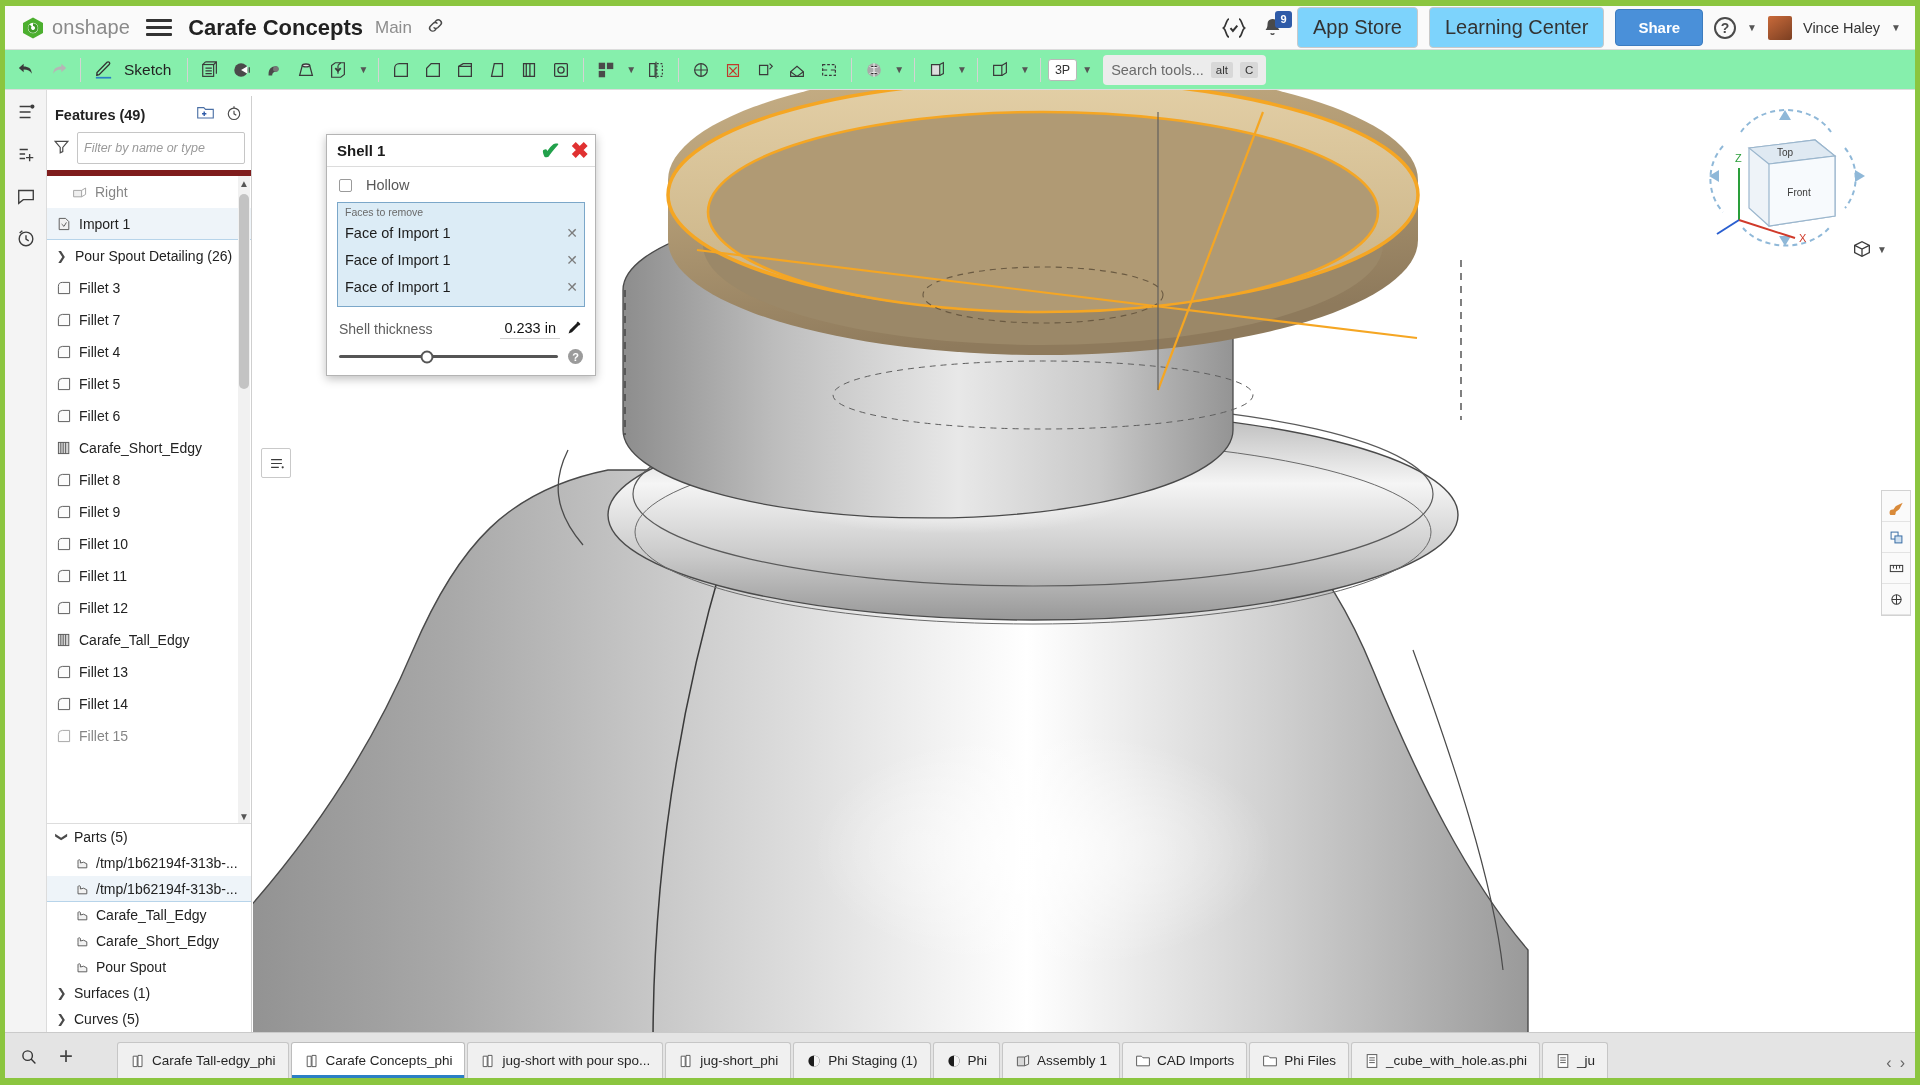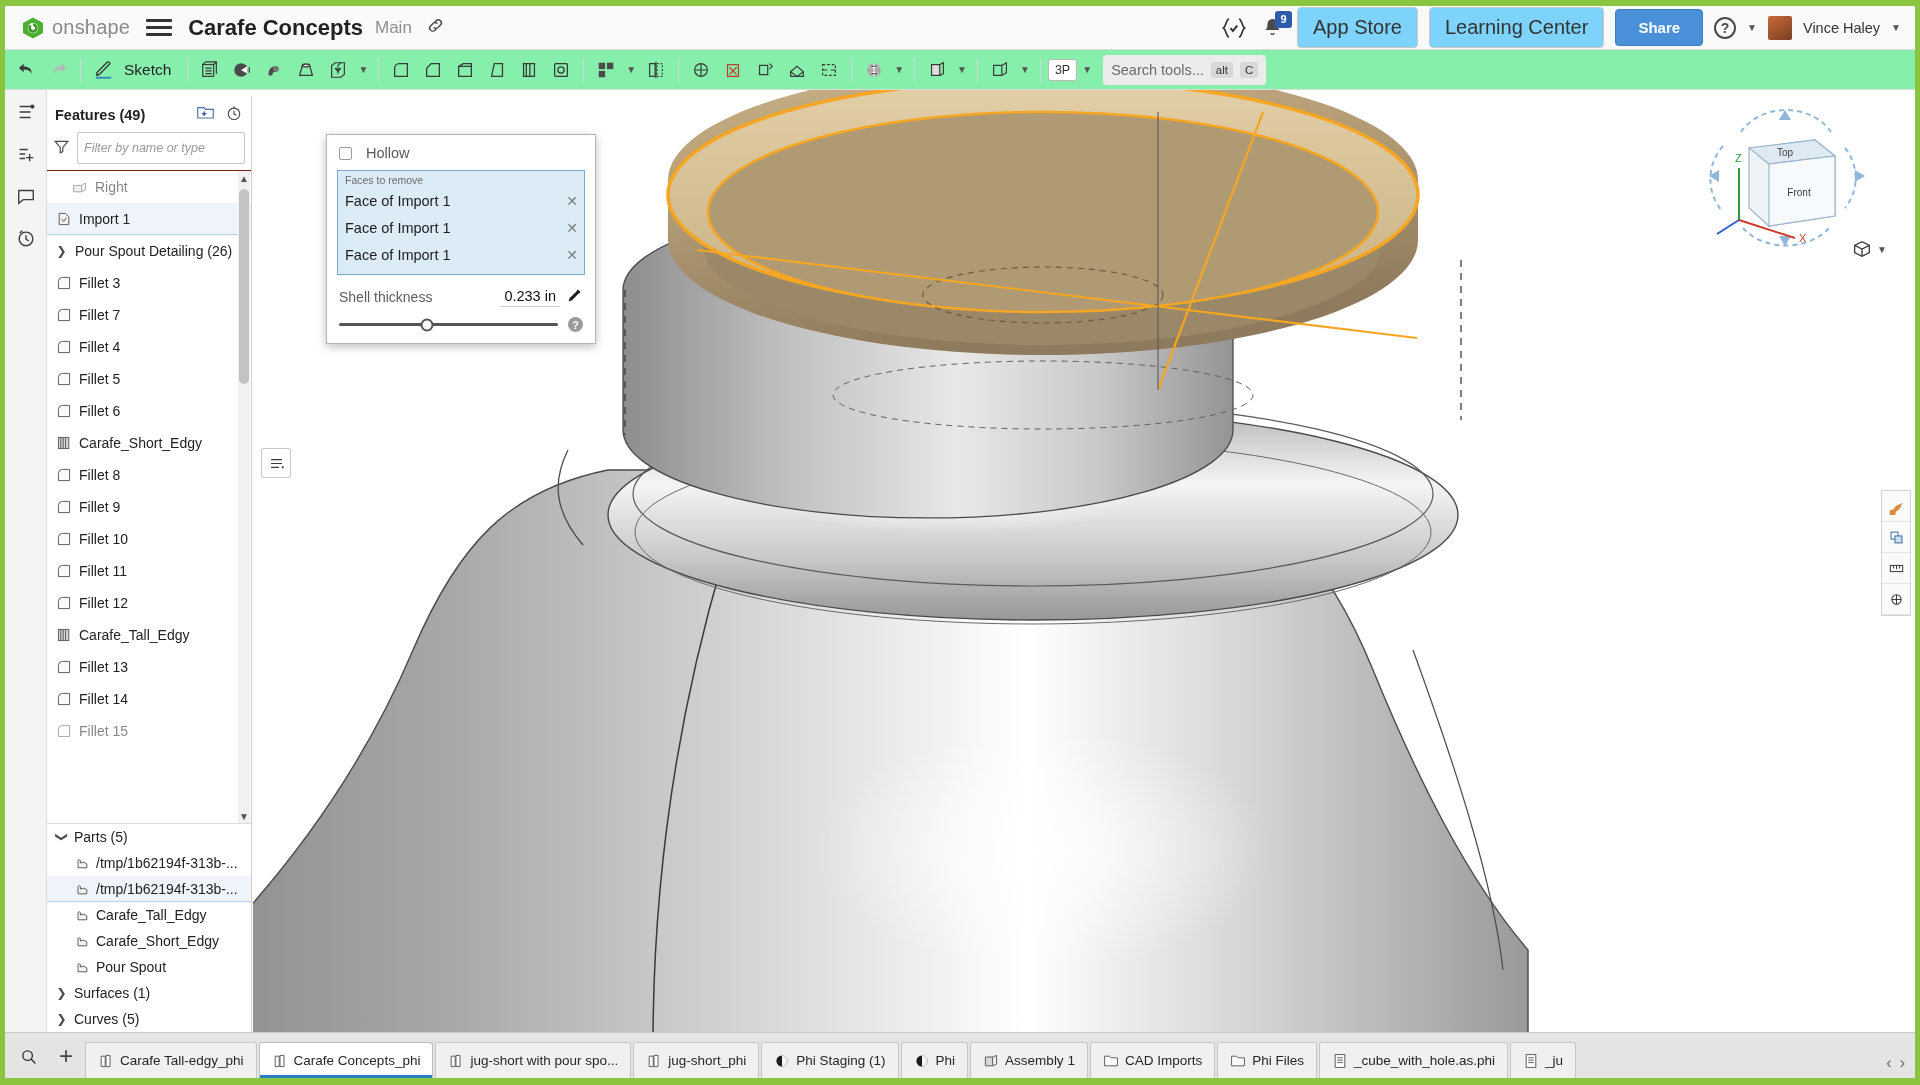--- a/index.html
+++ b/index.html
@@ -91,21 +91,21 @@
   .panel-hdr { display: flex; align-items: center; padding: 8px 8px 6px 8px; gap: 8px; }
   .panel-title { font-size: 14.5px; font-weight: bold; color: #222; }
   .panel-hdr-ico { margin-left: auto; display: flex; gap: 10px; color: #4a4a4a; }
   .filter-row { display: flex; align-items: center; padding: 0 6px 6px 6px; gap: 7px; }
   .filter-input {
     flex: 1; height: 32px; border: 1px solid #c6c6c6; background: #fff; border-radius: 2px;
     font-size: 12.5px; color: #9a9a9a; font-style: italic; padding: 0 6px; display: flex; align-items: center;
   }
   .tree {
     flex: 1 1 auto; overflow: hidden; position: relative;
-    border-top: 1px solid #7f1d1d;
+    border-top: 6px solid #7f1d1d;
   }
   .tree-scroll { position: absolute; inset: 0; overflow: hidden; }
   .feat-row {
     display: flex; align-items: center; height: 32px; padding-left: 8px; gap: 7px;
     font-size: 14px; color: #222; cursor: pointer; white-space: nowrap;
   }
   .feat-row.selected { background: #eef4f9; border-bottom: 1px solid #b7d4ea; }
   .feat-row.partial { opacity: .55; }
   .feat-ico { width: 17px; height: 17px; flex: none; display: flex; align-items: center; justify-content: center; }
   .chev { width: 13px; flex: none; font-size: 12px; color: #4a4a4a; text-align: center;}
@@ -820,20 +820,27 @@
 
     <div class="list-toggle">
       <svg viewBox="0 0 22 22" width="17" height="17" fill="none" stroke="#3a3a3a" stroke-width="1.5">
           <path d="M4 6h14M4 11h14M4 16h10"></path>
           <circle cx="19" cy="16" r="1.4" fill="#3a3a3a" stroke="none"></circle>
         </svg>
     </div>
   </div>
 
   <div class="dialog">
+    <div class="dlg-hdr">
+      <div class="dlg-title">Shell 1</div>
+      <div class="dlg-actions">
+        <div class="dlg-ok">✔</div>
+        <div class="dlg-cancel">✖</div>
+      </div>
+    </div>
     <div class="dlg-body">
       <div class="chk-row">
         <div class="chk"></div>
         <div class="chk-label">Hollow</div>
       </div>
       <div class="faces-box">
         <div class="faces-legend">Faces to remove</div>
         <div id="faces-list">
             <div class="face-row">
               <span>Face of Import 1</span>
@@ -873,21 +880,21 @@
   </div>
 
   <div class="tabbar">
     <div class="tab-tool">
       <svg viewBox="0 0 22 22" width="19" height="19" fill="none" stroke="#333" stroke-width="1.6">
           <circle cx="10" cy="10" r="5.5"></circle>
           <path d="M14 14l5 5"></path>
         </svg>
     </div>
     <div class="tab-tool" style="font-size:24px;color:#444;">+</div>
-    <div id="tabs-container" style="display:flex;align-items:flex-end;">
+    <div id="tabs-container" style="display:flex;align-items:flex-end;margin-left:32px;">
         <div class="tab">
           <span class="tab-ico">
             <svg width="16" height="16" viewBox="0 0 20 20" fill="none" stroke="#5a5a5a" stroke-width="1.2">
               <path d="M4 4h5v13H4zM10 3h5v14h-5z" fill="#fff"></path>
             </svg>
           </span>
                   <span>Carafe Tall-edgy_phi</span>
         </div>
         <div class="tab active">
           <span class="tab-ico">

